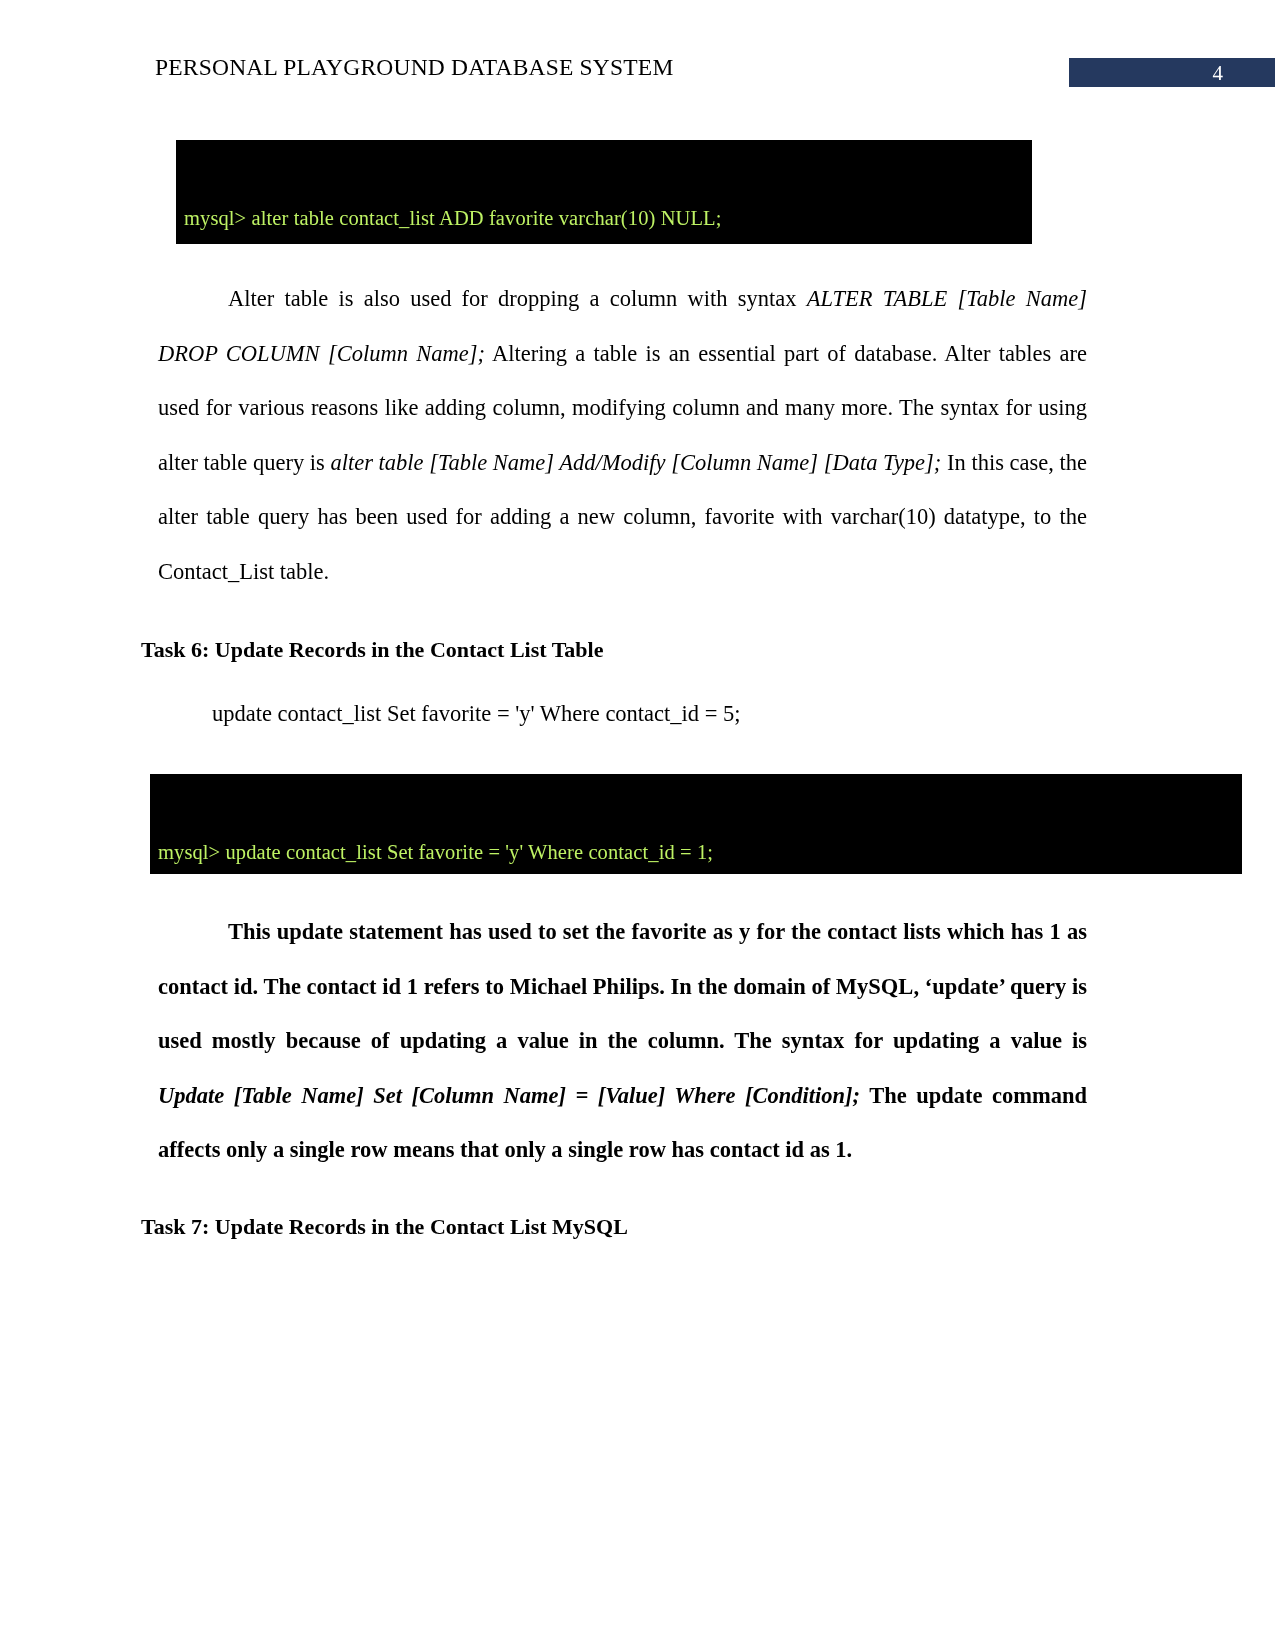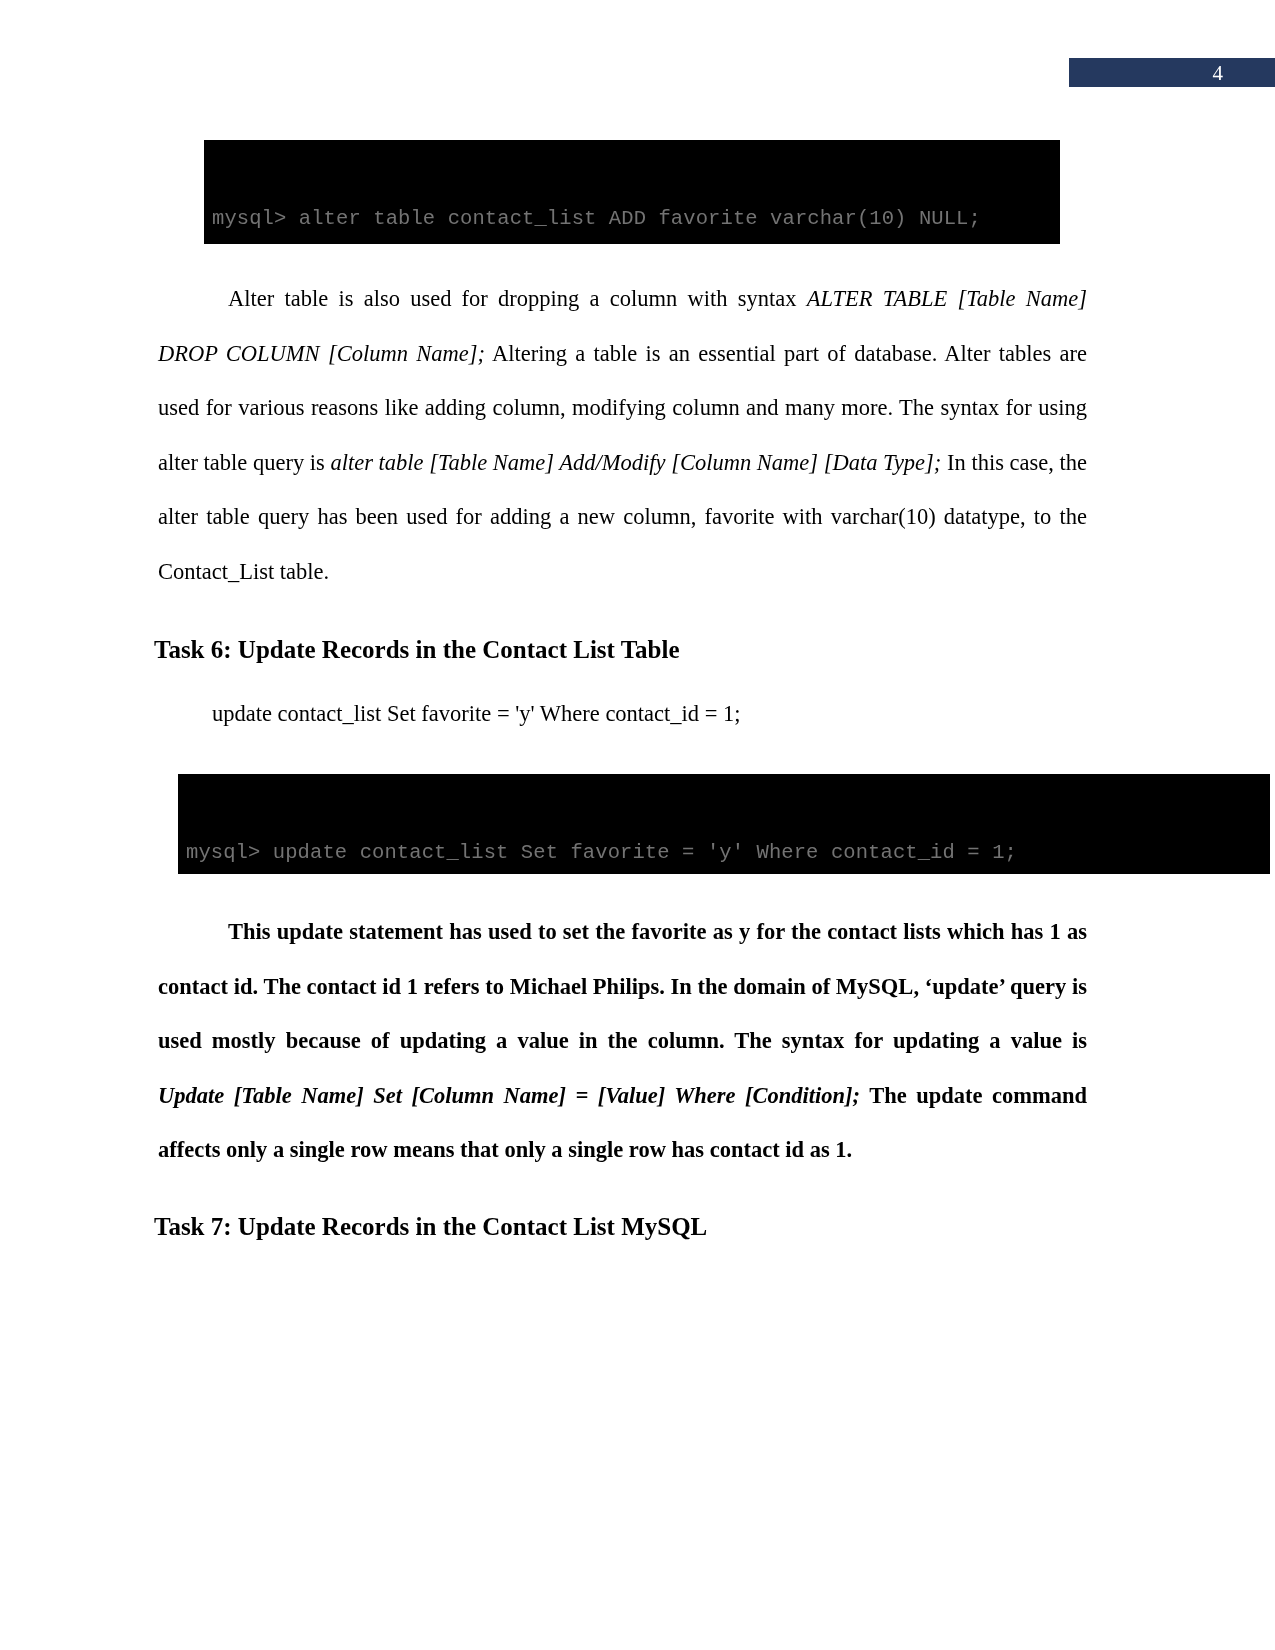--- a/index.html
+++ b/index.html
@@ -48,30 +48,29 @@
     top: 1px;
     color: #ffffff;
     font-size: 21px;
     line-height: 28px;
   }
 
   
   .terminal {
     position: absolute;
     background: #000000;
-    color: #737373;
-    font-family: Liberation Mono, monospace;
+    color: #bef264;
+    font-family: Liberation Serif, serif;
     font-size: 20.5px;
     line-height: 29.5px;
     padding: 5px 0 6px 8px;
     box-sizing: border-box;
     white-space: pre;
     overflow: hidden;
     letter-spacing: 0.1px;
-    margin-left: 28px;
   }
   #terminal-alter {
     left: 176px;
     top: 140px;
     width: 856px;
     height: 104px;
   }
   #terminal-update {
     left: 150px;
     top: 774px;
@@ -92,23 +91,23 @@
     text-justify: inter-word;
   }
   .para .indent { display: inline-block; width: 70px; }
   .para i { font-style: italic; }
 
   #para-alter  { top: 272px; }
   #para-update { top: 905px; font-weight: bold; }
 
   .heading {
     position: absolute;
-    left: 154px;
+    left: 141px;
     width: 929px;
-    font-size: 25px;
+    font-size: 22px;
     font-weight: bold;
     line-height: 32px;
     white-space: nowrap;
   }
   #heading-task6 { top: 634px; }
   #heading-task7 { top: 1211px; }
 
   .code-line {
     position: absolute;
     left: 212px;
@@ -117,36 +116,39 @@
     white-space: nowrap;
   }
   #code-task6 { top: 698px; }
   #code-task7 { top: 1275px; }
 </style>
 </head>
 <body>
 
 <div class="page">
 
+  <div class="header">
+    <div class="header-title">PERSONAL PLAYGROUND DATABASE SYSTEM</div>
+  </div>
   <div class="page-number-badge">
     <span class="pgnum">4</span>
   </div>
 
   <div class="terminal" id="terminal-alter">
     <span class="term-line">mysql&gt; alter table contact_list ADD favorite varchar(10) NULL;</span>
     
     
   </div>
 
   <div class="para" id="para-alter">
     <span class="indent"></span><span>Alter table is also used for dropping a column with syntax </span><i>ALTER TABLE [Table Name] DROP COLUMN [Column Name];</i><span> Altering a table is an essential part of database. Alter tables are used for various reasons like adding column, modifying column and many more. The syntax for using alter table query is </span><i>alter table [Table Name] Add/Modify [Column Name] [Data Type];</i><span> In this case, the alter table query has been used for adding a new column, favorite with varchar(10) datatype, to the Contact_List table.</span>
   </div>
 
   <div class="heading" id="heading-task6">Task 6: Update Records in the Contact List Table</div>
-  <div class="code-line" id="code-task6">update contact_list Set favorite = 'y' Where contact_id = 1;</div>
+  <div class="code-line" id="code-task6">update contact_list Set favorite = 'y' Where contact_id = 5;</div>
 
   <div class="terminal" id="terminal-update">
     <span class="term-line">mysql&gt; update contact_list Set favorite = 'y' Where contact_id = 1;</span>
     
     
   </div>
 
   <div class="para" id="para-update">
     <span class="indent"></span><span>This update statement has used to set the favorite as y for the contact lists which has 1 as contact id. The contact id 1 refers to Michael Philips. In the domain of MySQL, ‘update’ query is used mostly because of updating a value in the column. The syntax for updating a value is </span><i>Update [Table Name] Set [Column Name] = [Value] Where [Condition];</i><span> The update command affects only a single row means that only a single row has contact id as 1.</span>
   </div>

